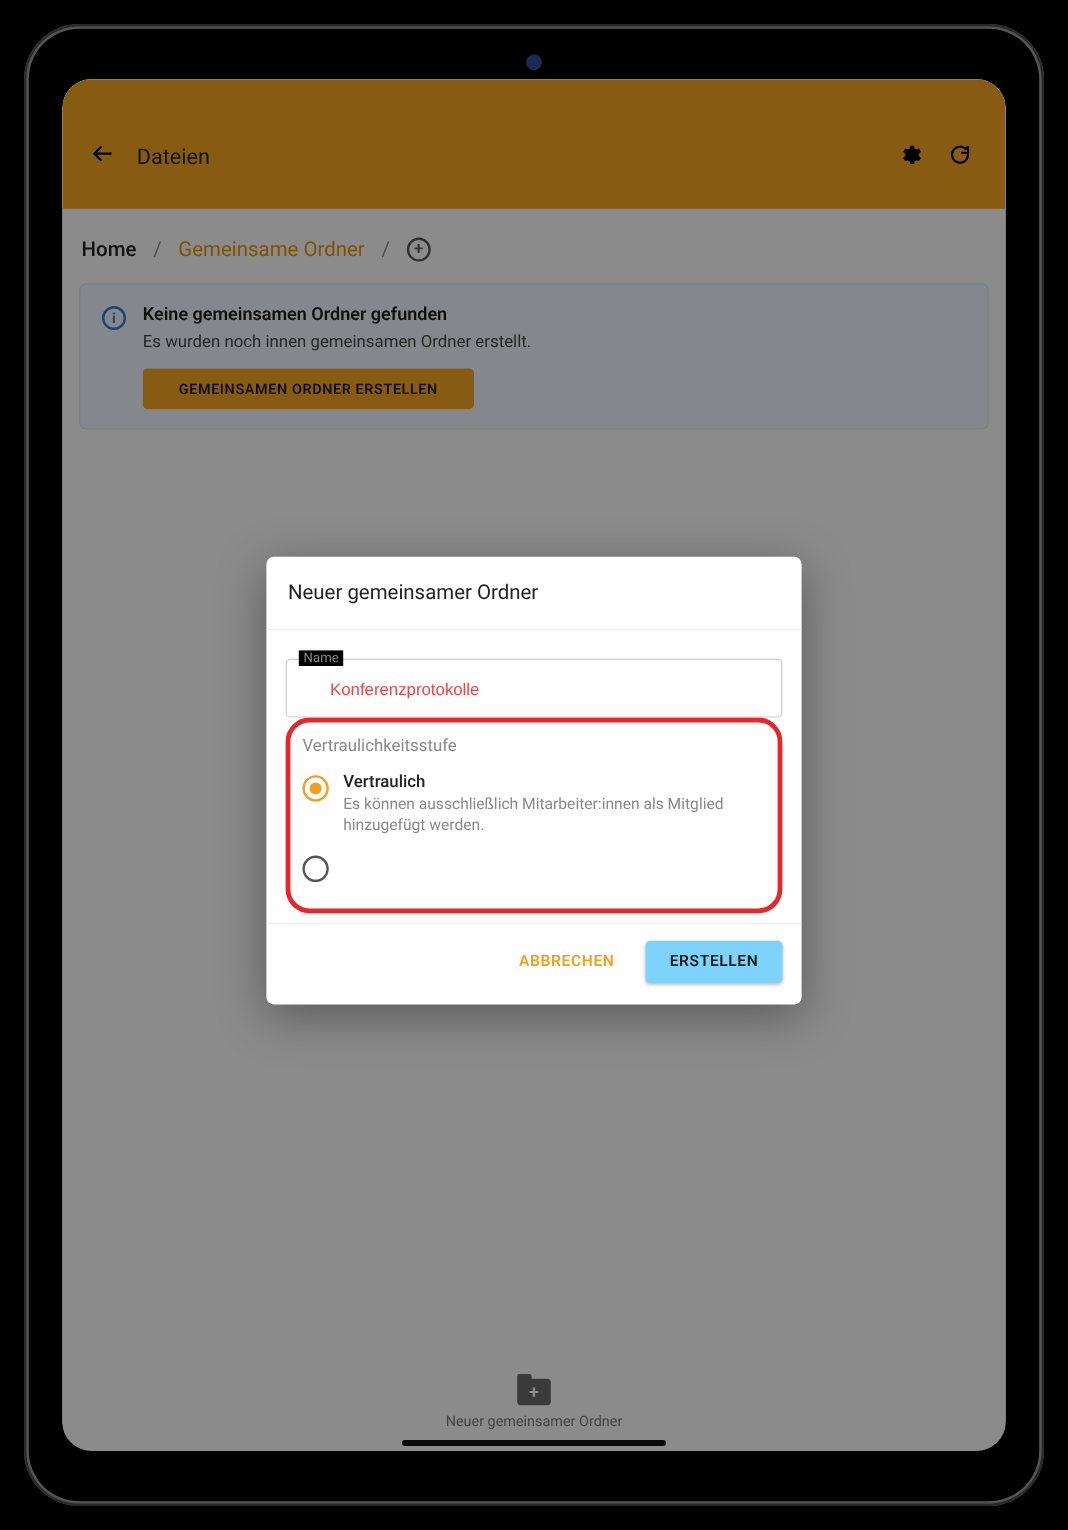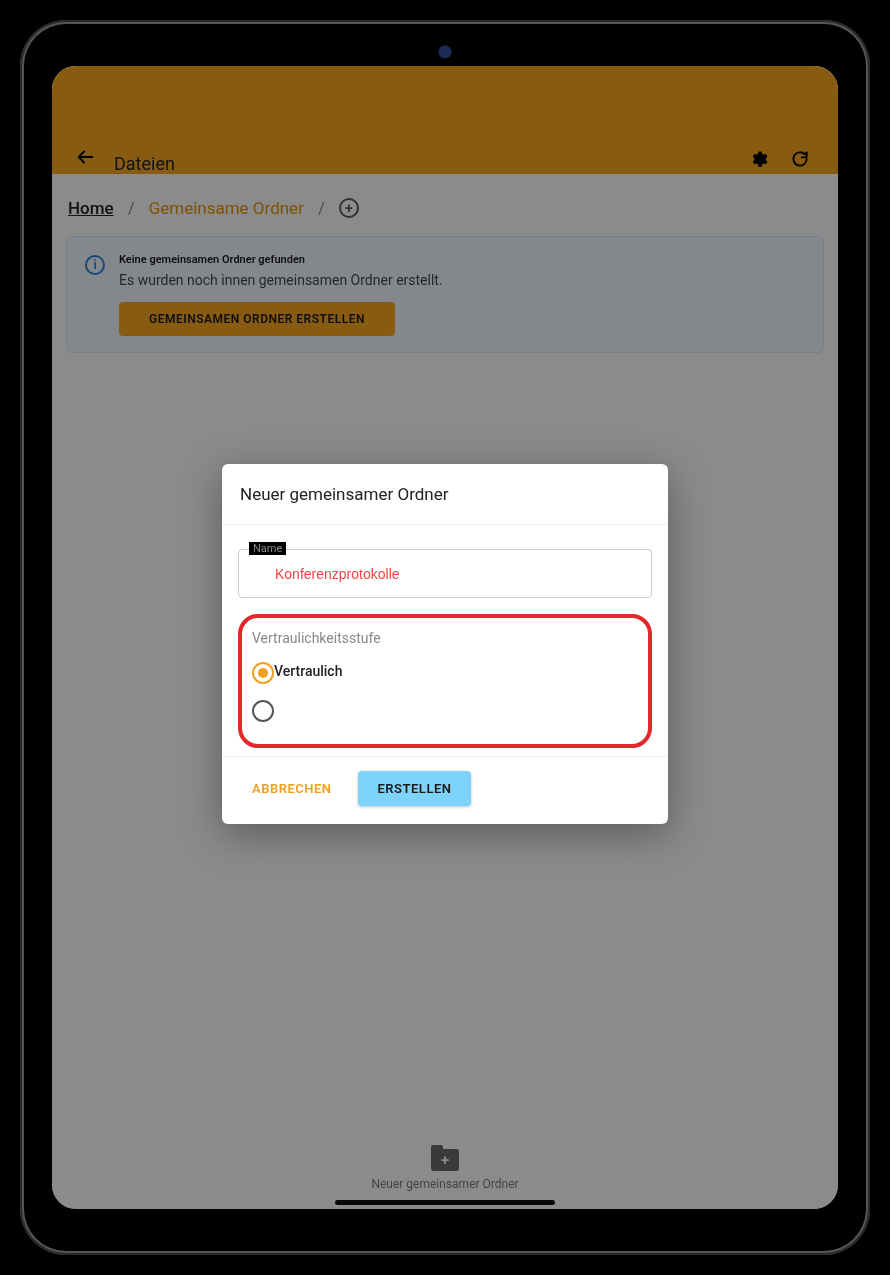--- a/index.html
+++ b/index.html
@@ -37,40 +37,40 @@
     inset: 0;
     background: rgba(0,0,0,0.43);
     z-index: 50;
   }
 
   
   .app { position: absolute; inset: 0; }
 
   .appbar {
     display: flex;
-    align-items: flex-end;
+    align-items: center;
     height: 108px;
     background: #f0a020;
     padding: 22px 28px 0 22px;
   }
   .appbar .back { font-size: 24px; margin-right: 18px; color: #000; }
   .appbar .title { font-size: 18px; color: #222; flex: 1; }
   .appbar .icn { font-size: 20px; margin-left: 22px; color: #000; }
 
   .content { padding: 20px 14px 0 14px; }
 
   .breadcrumb {
     display: flex;
     align-items: center;
     gap: 14px;
     font-size: 17px;
     padding: 4px 2px 18px 2px;
   }
   .breadcrumb .sep { color: #888; }
-  .breadcrumb .home { color: #222; font-weight: 500; text-decoration: underline; }
+  .breadcrumb .home { color: #222; font-weight: 500; }
   .breadcrumb .current { color: #e09000; font-weight: 400; }
   .breadcrumb .add {
     width: 20px; height: 20px;
     border: 2px solid #555; border-radius: 50%;
     display: flex; align-items: center; justify-content: center;
     font-size: 14px; line-height: 1; color: #555; font-weight: 600;
   }
 
   .info-panel {
     background: #e9f0f6;
@@ -80,21 +80,21 @@
     display: flex;
     gap: 14px;
     align-items: flex-start;
   }
   .info-icon {
     width: 20px; height: 20px; border: 2px solid #2f7bd0; border-radius: 50%;
     color: #2f7bd0; font-size: 12px; font-weight: 700;
     display: flex; align-items: center; justify-content: center;
     flex-shrink: 0; margin-top: 2px;
   }
-  .info-body h4 { font-size: 11px; font-weight: 600; color: #1a1a1a; margin-bottom: 6px; }
+  .info-body h4 { font-size: 15px; font-weight: 600; color: #1a1a1a; margin-bottom: 6px; }
   .info-body p  { font-size: 14px; color: #444; margin-bottom: 14px; }
   .pill-btn {
     background: #f0a020;
     border-radius: 4px;
     padding: 10px 30px;
     font-size: 12px;
     font-weight: 600;
     letter-spacing: .5px;
     color: #1a1a1a;
     display: inline-block;
@@ -171,46 +171,45 @@
     font-size: 11px;
     color: #888;
   }
   .field input {
     border: none; outline: none;
     font-size: 14px; color: #ef4444;
     width: 100%; background: transparent; margin-left: 24px;
   }
 
   .fieldset-highlight {
-    margin-top: 16px;
     border: 4px solid #e3272a;
     border-radius: 20px;
     padding: 8px 8px 12px 8px;
   }
   .fs-label { font-size: 14px; color: #888; margin: 4px 2px 10px 2px; }
 
-  .radio-row { display: flex; padding: 4px 2px 10px 2px; align-items: center; }
+  .radio-row { display: flex; gap: 12px; padding: 4px 2px 10px 2px; }
   .radio {
     width: 22px; height: 22px; flex-shrink: 0;
     border-radius: 50%;
     margin-top: 2px;
     position: relative;
   }
   .radio.checked { border: 2px solid #f0a020; }
   .radio.checked::after {
     content: ""; position: absolute;
     left: 4px; top: 4px; width: 10px; height: 10px;
     background: #f0a020; border-radius: 50%;
   }
   .radio.unchecked { border: 2px solid #555; }
   .radio-text h5 { font-size: 14px; font-weight: 500; color: #222; margin-bottom: 2px; }
   .radio-text p  { font-size: 13px; color: #888; line-height: 1.35; }
 
   .modal-actions {
-    display: flex; justify-content: flex-start; gap: 12px;
+    display: flex; justify-content: flex-end; gap: 12px;
     padding: 14px 16px 18px 16px;
     border-top: 1px solid #eee;
   }
   .btn-flat {
     background: transparent;
     color: #f0a020;
     font-size: 13px; font-weight: 600;
     letter-spacing: .5px;
     padding: 10px 14px;
     border-radius: 4px;
@@ -294,20 +293,21 @@
           <input type="text" value="Konferenzprotokolle" style="">
         </div>
 
         <div class="fieldset-highlight">
           <div class="fs-label">Vertraulichkeitsstufe</div>
 
           <div class="radio-row">
             <div class="radio checked"></div>
             <div class="radio-text">
               <h5>Vertraulich</h5>
+              <p>Es können ausschließlich Mitarbeiter:innen als Mitglied hinzugefügt werden.</p>
             </div>
           </div>
 
           <div class="radio-row">
             <div class="radio unchecked"></div>
           </div>
         </div>
       </div>
 
       <div class="modal-actions">

